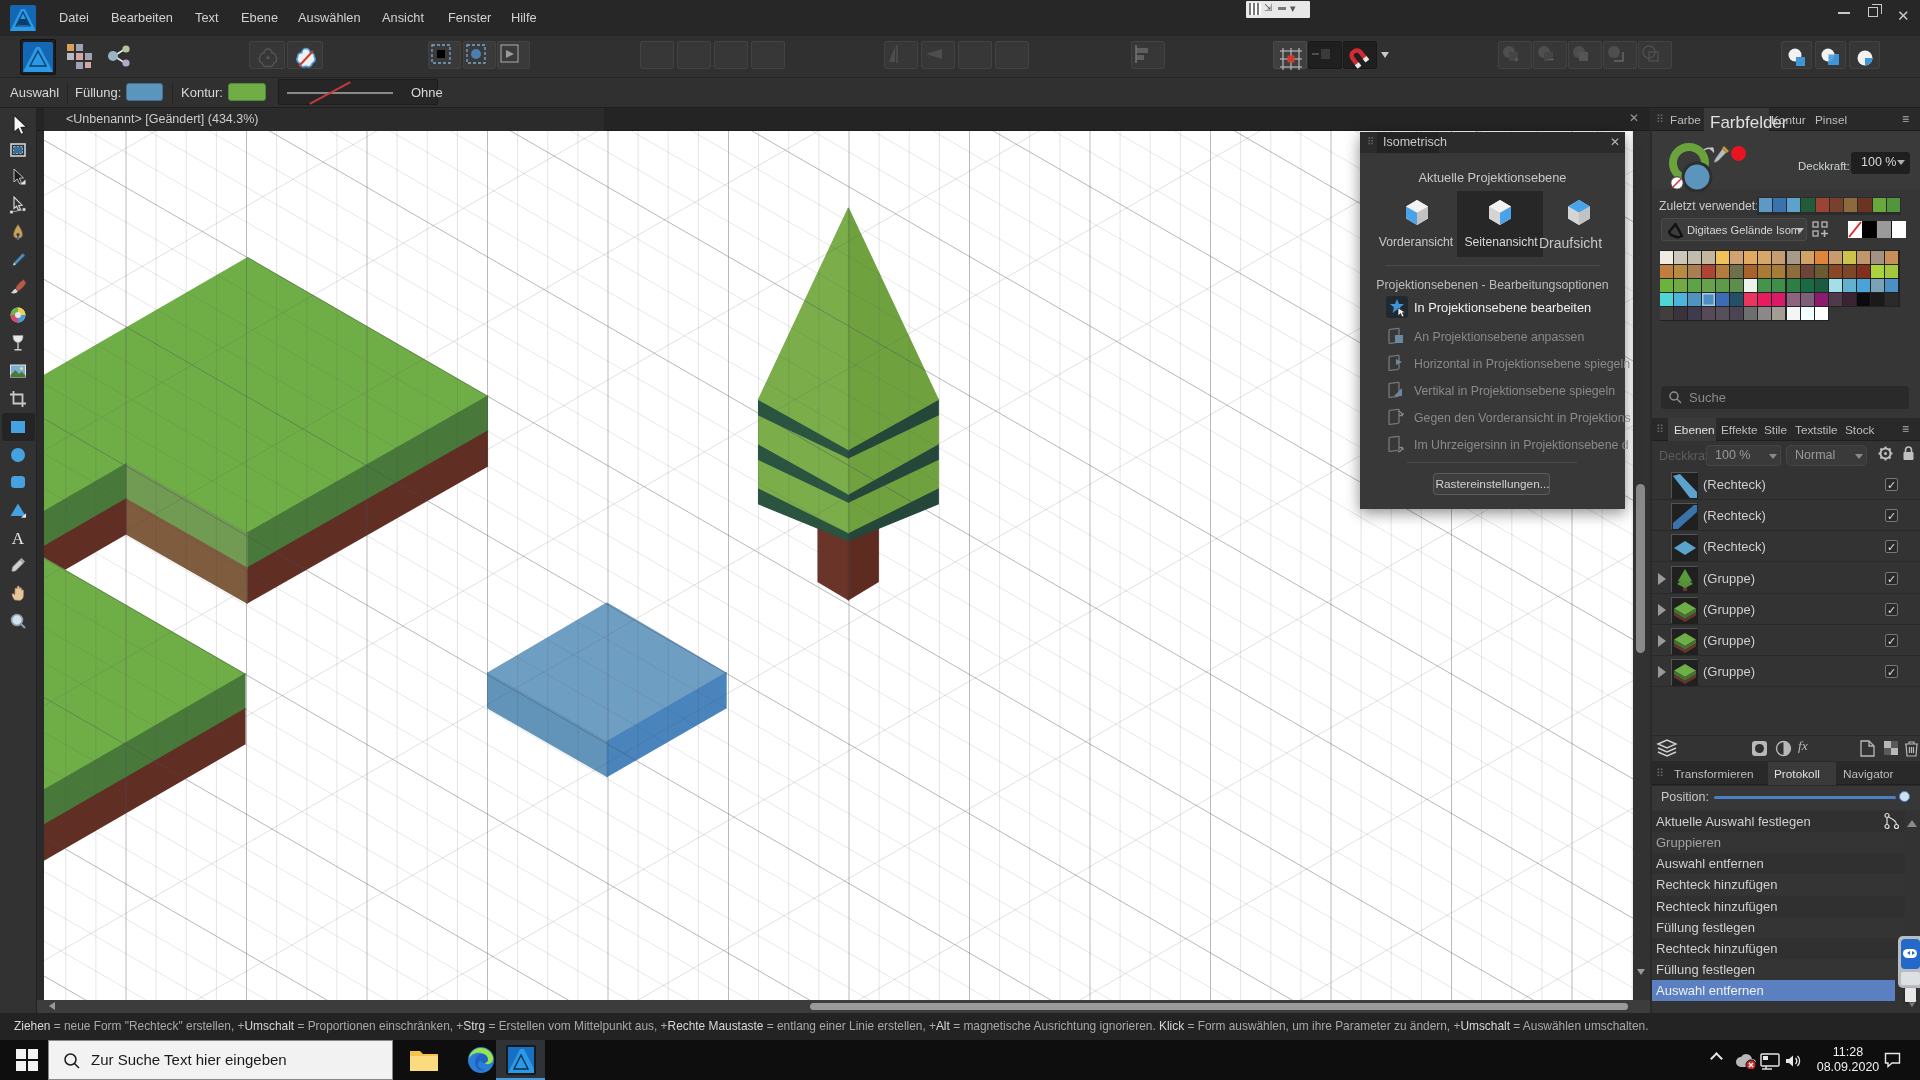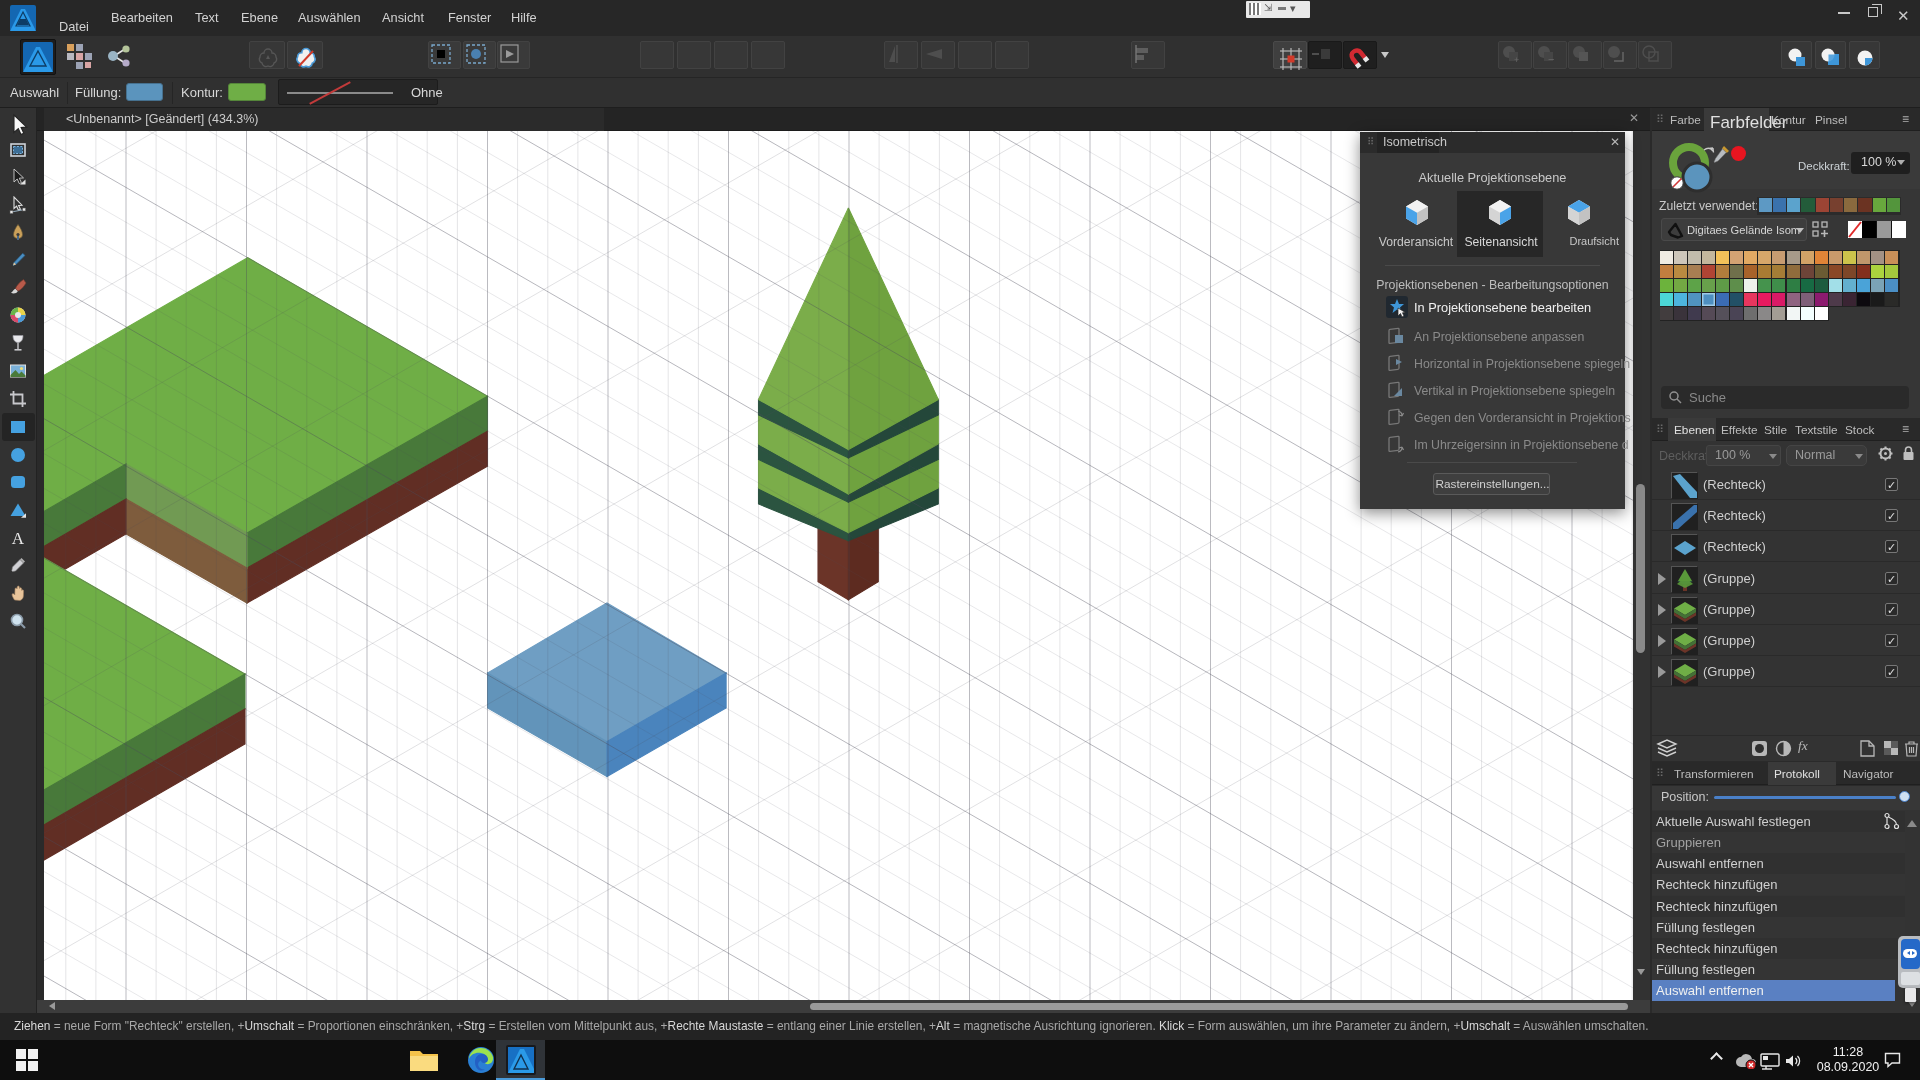--- a/index.html
+++ b/index.html
@@ -9,21 +9,21 @@
 </style></head><body>
 <div id="root">
 
 <div class="abs" style="left:0;top:0;width:1920px;height:36px;background:#272727;color:#d2d2d2;font-size:12.8px">
   <div class="abs" style="left:10px;top:5px"><svg width="26" height="26" viewBox="0 0 26 26">
           <rect x="0" y="0" width="26" height="26" rx="2" fill="#1467b2"></rect>
           <path d="M0 26 L11 4 L15 4 L26 26 Z" fill="#2a99e8"></path>
           <path d="M10 14 L16 14 L19 20 L7 20 Z" fill="#0d3d66"></path>
           <path d="M13 7 L20 21 L6 21 Z" fill="none" stroke="#0d3d66" stroke-width="1.2"></path>
         </svg></div>
-  <span class="abs" style="left:59px;top:19px">Datei</span>
+  <span class="abs" style="left:59px;top:10px">Datei</span>
       <span class="abs" style="left:111px;top:10px">Bearbeiten</span>
       <span class="abs" style="left:195px;top:10px">Text</span>
       <span class="abs" style="left:241px;top:10px">Ebene</span>
       <span class="abs" style="left:298px;top:10px">Auswählen</span>
       <span class="abs" style="left:382px;top:10px">Ansicht</span>
       <span class="abs" style="left:448px;top:10px">Fenster</span>
       <span class="abs" style="left:511px;top:10px">Hilfe</span>
   <div class="abs" style="left:1246px;top:1px;width:64px;height:17px;background:#e8e8e8;border-radius:1px">
     <span style="position:absolute;left:3px;top:2px;width:12px;height:12px;background:
       repeating-linear-gradient(90deg,#777 0 2px,#fff 2px 4px);"></span>
@@ -782,20 +782,27 @@
   <span class="abs" style="left:14px;top:6px;white-space:nowrap"><b class="w">Ziehen</b> = neue Form "Rechteck" erstellen, +<b class="w">Umschalt</b> = Proportionen einschränken, +<b class="w">Strg</b> = Erstellen vom Mittelpunkt aus, +<b class="w">Rechte Maustaste</b> = entlang einer Linie erstellen, +<b class="w">Alt</b> = magnetische Ausrichtung ignorieren. <b class="w">Klick</b> = Form auswählen, um ihre Parameter zu ändern, +<b class="w">Umschalt</b> = Auswählen umschalten.</span>
 </div>
 
 <div class="abs" style="left:0;top:1040px;width:1920px;height:40px;background:#0e0e0e">
   <div class="abs" style="left:16px;top:9px"><svg width="22" height="22" viewBox="0 0 22 22">
           <rect x="0" y="0" width="10" height="10" fill="#f2f2f2"></rect>
           <rect x="12" y="0" width="10" height="10" fill="#f2f2f2"></rect>
           <rect x="0" y="12" width="10" height="10" fill="#f2f2f2"></rect>
           <rect x="12" y="12" width="10" height="10" fill="#f2f2f2"></rect>
         </svg></div>
+  <div class="abs" style="left:48px;top:0px;width:345px;height:40px;background:#f2f2f2;border:1px solid #888">
+    <svg class="abs" style="left:14px;top:11px" width="18" height="18" viewBox="0 0 18 18">
+          <circle cx="7.5" cy="7.5" r="5.5" fill="none" stroke="#1a1a1a" stroke-width="1.5"></circle>
+          <line x1="11.5" y1="11.5" x2="16" y2="16" stroke="#1a1a1a" stroke-width="1.5"></line>
+        </svg>
+    <span class="abs" style="left:42px;top:10px;color:#1a1a1a;font-size:15px">Zur Suche Text hier eingeben</span>
+  </div>
   <div class="abs" style="left:409px;top:7px"><svg width="30" height="26" viewBox="0 0 30 26">
           <path d="M1 4 L11 4 L14 7 L29 7 L29 24 L1 24 Z" fill="#f5c34a"></path>
           <path d="M1 9 L29 9 L29 24 L1 24 Z" fill="#fadb7f"></path>
         </svg></div>
   <div class="abs" style="left:467px;top:6px"><svg width="28" height="28" viewBox="0 0 28 28">
           <circle cx="14" cy="14" r="13" fill="#2a7fd4"></circle>
           <path d="M26 11 C24 5 19 1.5 13 2 C7 2.5 2.5 7 2 13 C4 8 9 6 14 7 C18 7.8 20 10 20 13 C20 15 19 16 17.5 16.5 C19 19 23 18.5 25 16 C26 14.5 26.3 12.8 26 11 Z" fill="#9be24f"></path>
           <path d="M8 16 C8 11 11 8 15 8 C19 8 21 11 21 13.5 C21 15.5 19.5 17 17 17 C15 17 14 16 14.2 14.5 C12 15 10.5 17.5 11.5 20 C12.5 22.5 15 24 18 23.5 C13 26.5 8 23 8 16 Z" fill="#2360c4"></path>
         </svg></div>
   <div class="abs" style="left:496px;top:0;width:49px;height:40px;background:#2f3338;border-bottom:2px solid #4a9ad8"></div>
@@ -850,21 +857,21 @@
           <path d="M24 7.4 L13 13.8 L13 26 L24 19.6 Z" fill="#4aa3e8"></path>
         </svg></div>
   <div class="abs" style="left:206px;top:67px"><svg width="26" height="28" viewBox="0 0 26 28">
           <path d="M13 1 L24 7.4 L24 19.6 L13 26 L2 19.6 L2 7.4 Z" fill="#e8e8e8"></path>
           <path d="M13 1 L24 7.4 L13 13.8 L2 7.4 Z" fill="#4aa3e8"></path>
           <path d="M2 7.4 L13 13.8 L13 26 L2 19.6 Z" fill="#d4d4d4"></path>
           <path d="M24 7.4 L13 13.8 L13 26 L24 19.6 Z" fill="#c2c2c2"></path>
         </svg></div>
   <span class="abs" style="left:11px;top:103px;width:90px;text-align:center;color:#c8c8c8;font-size:12.2px">Vorderansicht</span>
   <span class="abs" style="left:96px;top:103px;width:90px;text-align:center;color:#d8d8d8;font-size:12.2px">Seitenansicht</span>
-  <span class="abs" style="left:179px;top:103px;width:80px;text-align:right;color:#c8c8c8;font-size:11px">Draufsicht</span>
+  <span class="abs" style="left:179px;top:103px;width:80px;text-align:left;color:#c8c8c8;font-size:14px">Draufsicht</span>
   <div class="abs" style="left:25px;top:133px;width:215px;height:1px;background:#4a4a4a"></div>
   <span class="abs" style="left:0;top:146px;width:265px;text-align:center;color:#bdbdbd;font-size:12.3px">Projektionsebenen - Bearbeitungsoptionen</span>
   <div class="abs" style="left:47px;top:330px;width:170px;height:1px;background:#4a4a4a"></div>
   <div class="abs" style="left:73px;top:341px;width:117px;height:22px;background:#3f3f3f;border:1px solid #5a5a5a;border-radius:3px">
     <span class="abs" style="left:0;top:3px;width:117px;text-align:center;color:#d0d0d0;font-size:11.8px">Rastereinstellungen...</span>
   </div>
   <div class="abs" style="left:26px;top:164px;width:238px;height:24px">
         <div class="abs" style="left:0;top:0;width:22px;height:22px">
           <div class="abs" style="left:0;top:0;width:22px;height:22px;background:#202830;border-radius:3px"><svg width="22" height="22" viewBox="0 0 22 22">
               <path d="M11 3 L13 8 L18 8 L14 11.5 L15.5 17 L11 13.5 L6.5 17 L8 11.5 L4 8 L9 8 Z" fill="#3e96d8"></path>

